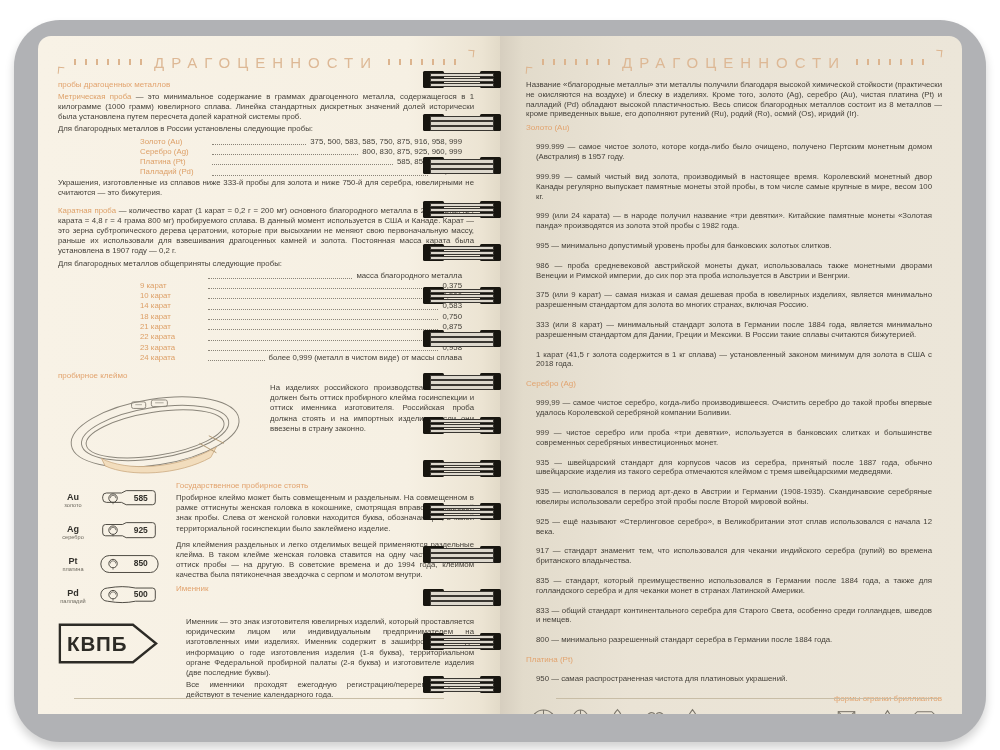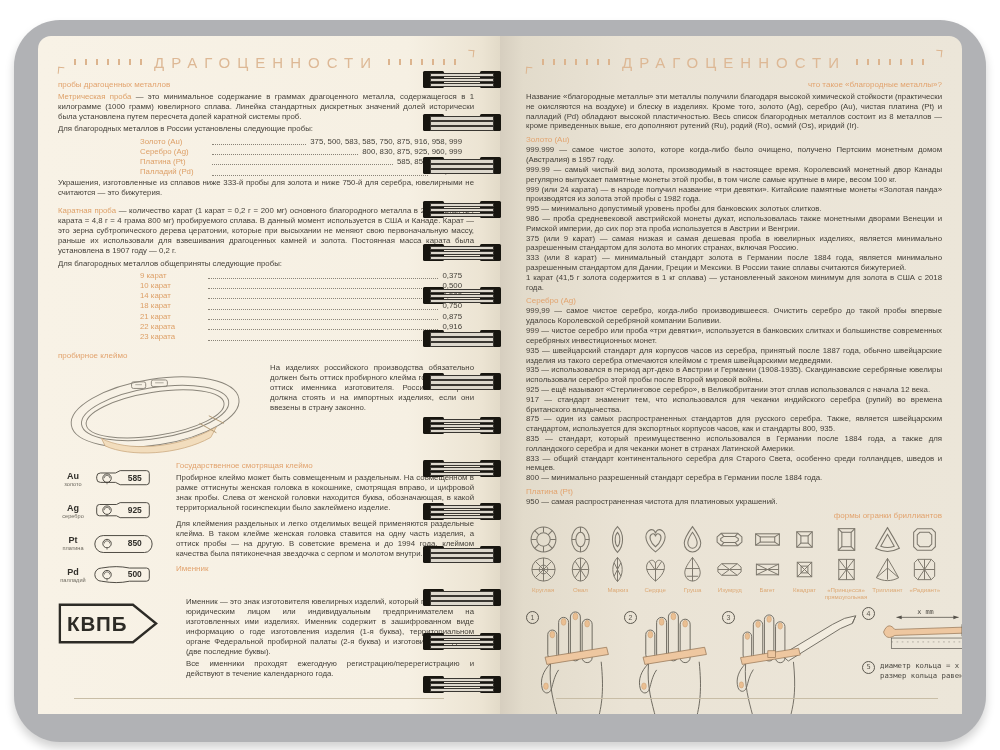--- a/index.html
+++ b/index.html
@@ -35,32 +35,32 @@
   .leadrow .nm{color:#dd9f66;flex:0 0 66px;white-space:nowrap;}
   .leadrow .dots{flex:1 1 auto;border-bottom:1px dotted #8a8478;margin:0 4px 2px 2px;min-width:16px;}
   .leadrow .val{white-space:nowrap;}
   .leadrow.wide .nm{flex-basis:70px;}
 
   
   .hm-row{display:flex;gap:14px;align-items:flex-start;}
   .ringart{flex:0 0 198px;}
   .hm-text{flex:1;}
   .stampcol{flex:0 0 104px;padding-top:2px;}
-  .stamp-row{display:flex;align-items:center;gap:4px;margin:6px 0 9px;}
+  .stamp-row{display:flex;align-items:center;gap:10px;margin:6px 0 9px;}
   .stamp-sym{width:30px;text-align:center;line-height:1;}
   .stamp-sym b{font-size:9px;color:#33312c;display:block;}
   .stamp-sym span{font-size:5.6px;color:#6d6densed;color:#6d695f;display:block;margin-top:1px;}
   .stampsvg{stroke:#45423b;fill:none;}
   .stampsvg text{font-size:9px;font-weight:bold;fill:#33312c;stroke:none;font-family:"Liberation Sans",sans-serif;}
   .kvpb{margin:6px 14px 0 0;}
   .kvpb text{font-size:23px;font-weight:bold;fill:#2d2b26;letter-spacing:1px;font-family:"Liberation Sans",sans-serif;}
 
   
   .page.right p{font-size:7.8px;line-height:1.26;margin:0;}
-  .page.right p.item{margin:0;}
+  .page.right p.item{margin:10px;}
 
   
   .gem-grid{display:grid;grid-template-columns:repeat(11,1fr);column-gap:3px;width:100%;margin-top:4px;}
   .gem{text-align:center;}
   .gem svg{display:block;margin:0 auto;fill:none;stroke:#7b766b;stroke-width:1;}
   .gem .glabel{font-size:6.1px;color:#dda975;margin-top:2px;line-height:1.2;}
 
   
   .hands-row{display:flex;align-items:flex-start;margin-top:4px;gap:2px;}
   .hand-cell{position:relative;}
@@ -124,20 +124,25 @@
           <span class="val">500, 850</span>
         </div>
 
       <p>Украшения, изготовленные из сплавов ниже 333-й пробы для золота и ниже 750-й для серебра, ювелирными не считаются — это бижутерия.</p>
       <div class="gap"></div>
 
       <p><span class="accent">Каратная проба</span> <span>— количество карат (1 карат = 0,2 г = 200 мг) основного благородного металла в 24 каратах (24 карата = 4,8 г = 4 грама 800 мг) пробируемого сплава. В данный момент используется в США и Канаде. Карат — это зерна субтропического дерева цератонии, которые при высыхании не меняют свою первоначальную массу, раньше их использовали для взвешивания драгоценных камней и золота. Постоянная масса карата была установлена в 1907 году — 0,2 г.</span></p>
       <p>Для благородных металлов общеприняты следующие пробы:</p>
 
       <div class="leadrow">
+          <span class="nm"></span>
+          <span class="dots"></span>
+          <span class="val">масса благородного металла</span>
+        </div>
+      <div class="leadrow">
           <span class="nm">9 карат</span>
           <span class="dots"></span>
           <span class="val">0,375</span>
         </div>
       <div class="leadrow">
           <span class="nm">10 карат</span>
           <span class="dots"></span>
           <span class="val">0,500</span>
         </div>
       <div class="leadrow">
@@ -157,20 +162,25 @@
         </div>
       <div class="leadrow">
           <span class="nm">22 карата</span>
           <span class="dots"></span>
           <span class="val">0,916</span>
         </div>
       <div class="leadrow">
           <span class="nm">23 карата</span>
           <span class="dots"></span>
           <span class="val">0,958</span>
+        </div>
+      <div class="leadrow">
+          <span class="nm">24 карата</span>
+          <span class="dots"></span>
+          <span class="val">более 0,999 (металл в чистом виде)  от массы сплава</span>
         </div>
 
       <div class="gap" style="height:4px"></div>
 
       <div class="lbl">пробирное клеймо</div>
 
       <div class="hm-row">
         <svg class="ringart" viewBox="0 0 210 104" width="198" height="98" fill="none" stroke="#8a857a" stroke-width="1">
           <ellipse cx="103" cy="52" rx="90" ry="35" transform="rotate(-9 103 52)"></ellipse>
           <ellipse cx="103" cy="53" rx="79" ry="27" transform="rotate(-9 103 53)"></ellipse>
@@ -229,21 +239,21 @@
               </div>
             <svg class="stampsvg" viewBox="0 0 66 24" width="62" height="23">
               <path d="M10,3 C22,1 30,1 40,3 h18 a3,3 0 0 1 3,3 v8 a3,3 0 0 1 -3,3 h-18 C30,19 22,19 10,17 a7,7 0 0 1 0,-14 z"></path>
               <circle cx="16" cy="10" r="4.5"></circle>
                 <path d="M13,10 a3,3 0 1 1 6,0 M16,14.5 v2" stroke-width="0.7"></path>
               <text x="38" y="13">500</text>
             </svg>
           </div>
         </div>
         <div class="hm-text">
-          <div class="lbl" style="margin-top:0">Государственное смотрящая клеймо</div>
+          <div class="lbl" style="margin-top:0">Государственное пробирное стоять</div>
           <p>Пробирное клеймо может быть совмещенным и раздельным. На совмещенном в рамке оттиснуты женская головка в кокошнике, смотрящая вправо, и цифровой знак пробы. Слева от женской головки находится буква, обозначающая, в какой территориальной госинспекции было заклеймено изделие.</p>
           <div class="gap" style="height:4px"></div>
           <p>Для клеймения раздельных и легко отделимых вещей применяются раздельные клейма. В таком клейме женская головка ставится на одну часть изделия, а оттиск пробы — на другую. В советские времена и до 1994 года, клеймом качества была пятиконечная звездочка с серпом и молотом внутри.</p>
           <div class="lbl">Именник</div>
         </div>
       </div>
 
       <div class="hm-row">
         <svg class="kvpb" viewBox="0 0 112 46" width="100" height="41">
           <polygon points="2,2 84,2 110,23 84,44 2,44" fill="none" stroke="#2d2b26" stroke-width="2.6"></polygon>
@@ -262,41 +272,39 @@
   <div class="page right">
     <div class="content">
       <div class="pagehead">
         <div class="cnr b"></div>
         <div class="tickbar"></div>
         <div class="ptitle">ДРАГОЦЕННОСТИ</div>
         <div class="tickbar"></div>
         <div class="cnr a"></div>
       </div>
 
-      <div class="lbl r">что такое «благородные металлы»?</div>
       <p>Название «благородные металлы» эти металлы получили благодаря высокой химической стойкости (практически не окисляются на воздухе) и блеску в изделиях. Кроме того, золото (Ag), серебро (Au), чистая платина (Pt) и палладий (Pd) обладают высокой пластичностью. Весь список благородных металлов состоит из 8 металлов — кроме приведенных выше, его дополняют рутений (Ru), родий (Ro), осмий (Os), иридий (Ir).</p>
 
       <div class="lbl" style="margin-bottom:1px">Золото (Au)</div>
       <p class="item">999.999 — самое чистое золото, которе когда-либо было очищено, получено Пертским монетным домом (Австралия) в 1957 году.</p>
       <p class="item">999.99 — самый чистый вид золота, производимый в настоящее время. Королевский монетный двор Канады регулярно выпускает памятные монеты этой пробы, в том числе самые крупные в мире, весом 100 кг.</p>
       <p class="item">999 (или 24 карата) — в народе получил название «три девятки». Китайские памятные монеты «Золотая панда» производятся из золота этой пробы с 1982 года.</p>
       <p class="item">995 — минимально допустимый уровень пробы для банковских золотых слитков.</p>
       <p class="item">986 — проба средневековой австрийской монеты дукат, использовалась также монетными дворами Венеции и Римской империи, до сих пор эта проба используется в Австрии и Венгрии.</p>
       <p class="item">375 (или 9 карат) — самая низкая и самая дешевая проба в ювелирных изделиях, является минимально разрешенным стандартом для золота во многих странах, включая Россию.</p>
       <p class="item">333 (или 8 карат) — минимальный стандарт золота в Германии после 1884 года, является минимально разрешенным стандартом для Дании, Греции и Мексики. В России такие сплавы считаются бижутерией.</p>
       <p class="item">1 карат (41,5 г золота содержится в 1 кг сплава) — установленный законом минимум для золота в США с 2018 года.</p>
 
       <div class="lbl" style="margin-bottom:1px">Серебро (Ag)</div>
       <p class="item">999,99 — самое чистое серебро, когда-либо производившееся. Очистить серебро до такой пробы впервые удалось  Королевской серебряной компании Боливии.</p>
       <p class="item">999 — чистое серебро или проба «три девятки», используется в банковских слитках и большинстве современных серебряных инвестиционных монет.</p>
       <p class="item">935 — швейцарский стандарт для корпусов часов из серебра, принятый после 1887 года, обычно швейцарские изделия из такого серебра отмечаются клеймом с тремя швейцарскими медведями.</p>
       <p class="item">935 — использовался в период арт-деко в Австрии и Германии (1908-1935). Скандинавские серебряные ювелиры использовали серебро этой пробы после Второй мировой войны.</p>
       <p class="item">925 — ещё называют «Стерлинговое серебро», в Великобритании этот сплав использовался с начала 12 века.</p>
       <p class="item">917 — стандарт знаменит тем, что использовался для чеканки индийского серебра (рупий) во времена британского владычества.</p>
-      <p class="item">875 — один из самых распространенных стандартов для русского серебра. Также, является швейцарским стандартом, используется для экспортных корпусов часов, как и стандарты 800, 935.</p>
       <p class="item">835 — стандарт, который преимущественно использовался в Германии после 1884 года, а также для голландского серебра и для чеканки монет в странах Латинской Америки.</p>
       <p class="item">833 — общий стандарт континентального серебра для Старого Света, особенно среди голландцев, шведов и немцев.</p>
       <p class="item">800 — минимально разрешенный стандарт серебра в Германии после 1884 года.</p>
 
       <div class="lbl" style="margin-bottom:1px">Платина (Pt)</div>
       <p class="item">950 — самая распространенная чистота для платиновых украшений.</p>
 
       <div class="lbl r">формы огранки бриллиантов</div>
       <div class="gem-grid" id="gemGrid">
           <div class="gem">

